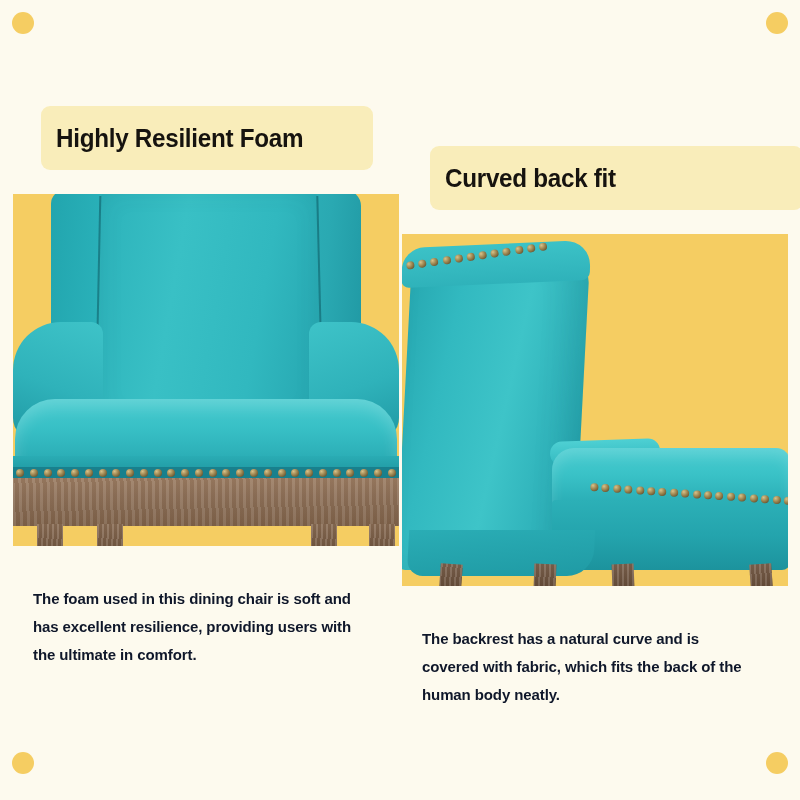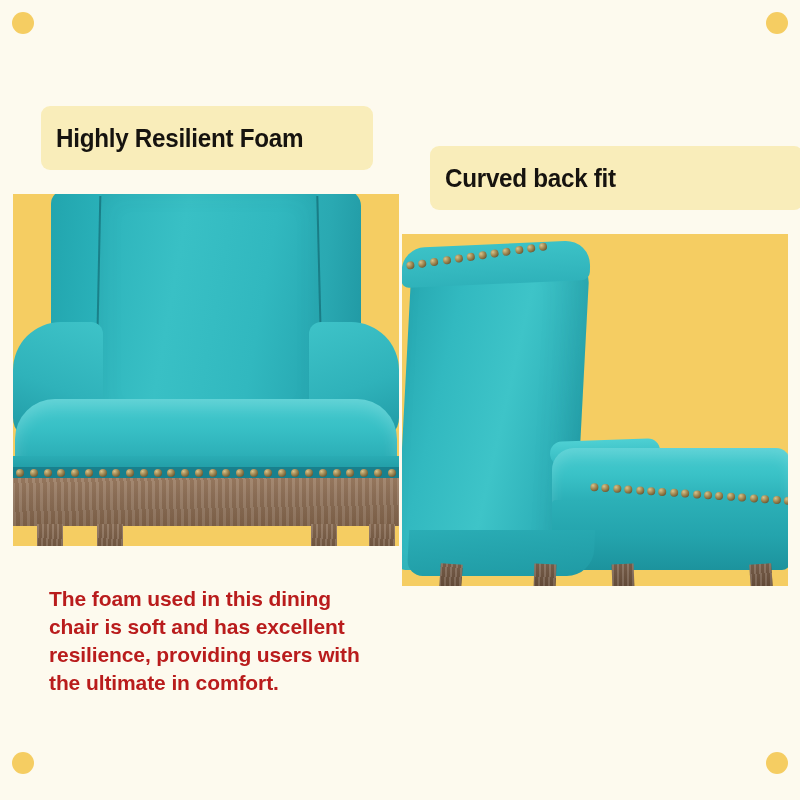--- a/index.html
+++ b/index.html
@@ -288,28 +288,28 @@
   }
   .r-leg-1 { left: 38px;  transform: rotate(4deg); }
   .r-leg-2 { left: 132px; transform: rotate(2deg); }
   .r-leg-3 { left: 210px; transform: rotate(-2deg); }
   .r-leg-4 { left: 348px; transform: rotate(-4deg); }
 
   
   .caption {
     position: absolute;
     top: 585px;
-    left: 36px;
+    left: 20px;
     width: 330px;
     font-family: "Liberation Sans", sans-serif;
     font-weight: bold;
-    font-size: 21px;
+    font-size: 15px;
     line-height: 28px;
     letter-spacing: -0.1px;
-    color: #b91c1c;
+    color: #0f172a;
   }
   .caption-right { width: 336px; }
 </style>
 </head>
 <body>
 
 <div id="page">
 
   <div class="dot dot-tl"></div>
   <div class="dot dot-tr"></div>
@@ -444,15 +444,16 @@
         <span class="stud"></span>
         <span class="stud"></span>
       </div>
 
       <div class="r-leg r-leg-1"></div>
       <div class="r-leg r-leg-2"></div>
       <div class="r-leg r-leg-3"></div>
       <div class="r-leg r-leg-4"></div>
     </div>
 
+    <div class="caption caption-right">The backrest has a natural curve and is covered with fabric, which fits the back of the human body neatly.</div>
   </div>
 
 </div>
 
 </body></html>

